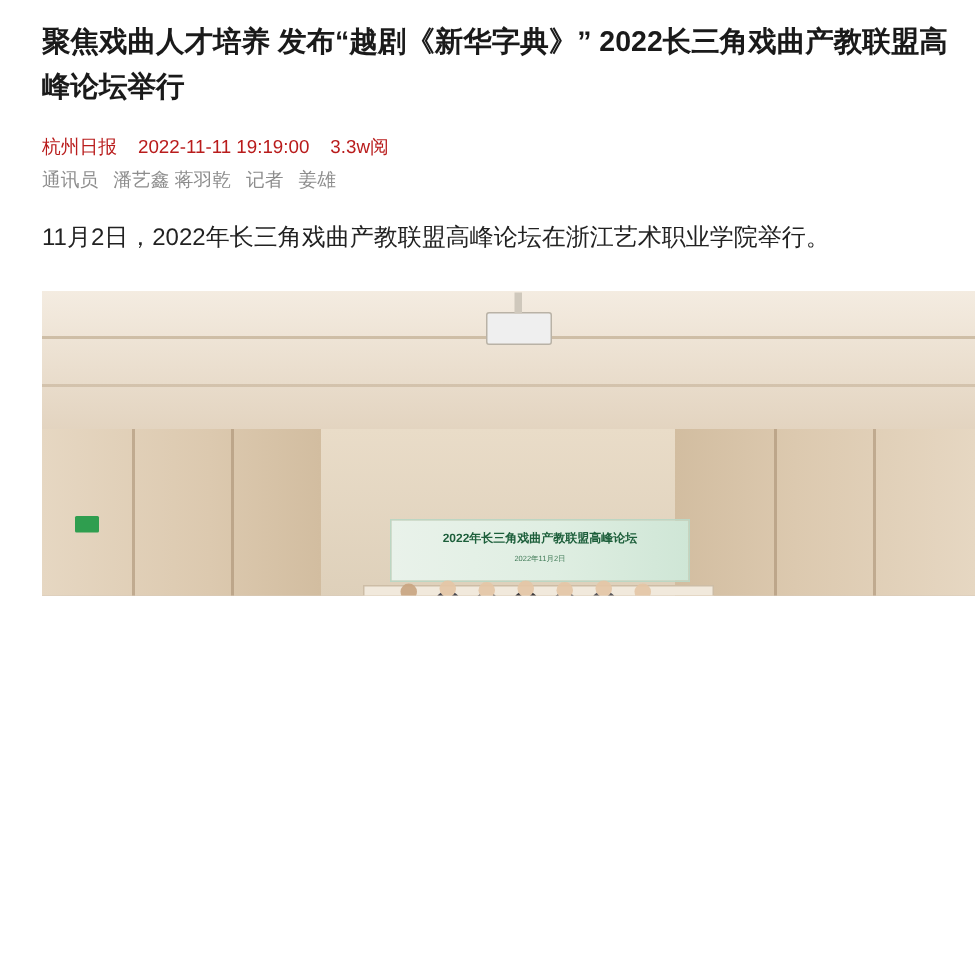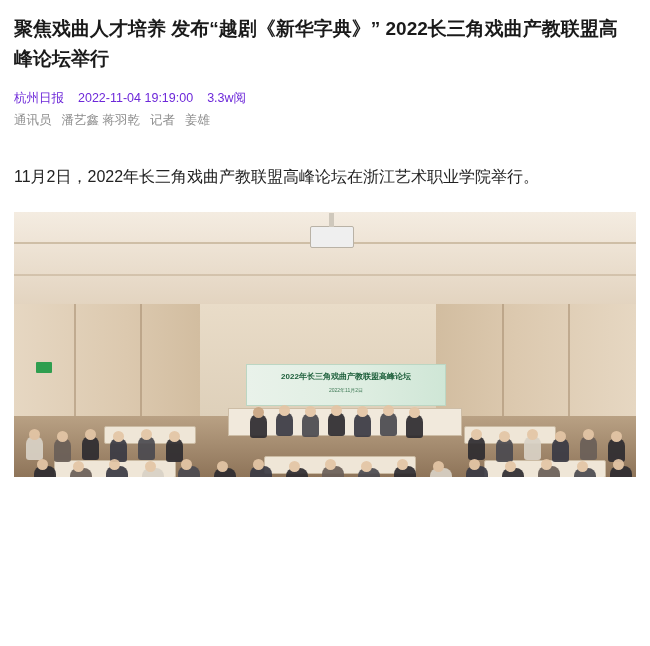--- a/index.html
+++ b/index.html
@@ -10,67 +10,67 @@
   body {
     width: 650px;
     height: 646px;
     overflow: hidden;
     font-family: "Liberation Sans", sans-serif;
     color: #222222;
   }
   .page {
     width: 650px;
     box-sizing: border-box;
-    padding: 10px 14px 0 14px;
+    padding: 10px 14px 0 28px;
   }
   .headline {
     font-size: 19px;
     line-height: 30px;
     font-weight: bold;
     color: #1a1a1a;
     letter-spacing: 0px;
     margin: 4px 0 14px 0;
   }
   .meta-row {
     font-size: 12.5px;
-    color: #6d28d9;
+    color: #b91c1c;
     line-height: 20px;
     margin-bottom: 2px;
     display: flex;
     flex-wrap: wrap;
     align-items: flex-end;
   }
   .meta-row .sep {
     display: inline-block;
     width: 14px;
   }
   .meta-row2 {
     font-size: 12.5px;
     color: #8d8d8d;
     line-height: 20px;
-    margin-bottom: 30px;
+    margin-bottom: 12px;
     display: flex;
     flex-wrap: wrap;
     align-items: baseline;
   }
   .meta-row2 .gap {
     display: inline-block;
     width: 10px;
   }
   .body-para {
     font-size: 16px;
     line-height: 34px;
     color: #222222;
     margin: 0 0 18px 0;
     text-align: justify;
   }
   .figure {
     margin: 8px 0 0 0;
     width: 622px;
-    height: 265px;
+    height: 203px;
     position: relative;
     overflow: hidden;
     background: #c8b49a;
   }
   
   .hall {
     position: absolute;
     inset: 0;
     background:
       linear-gradient(to bottom, #efe4d6 0%, #e7d9c6 45%, #d9c6ad 60%, #b99f82 100%);
@@ -219,21 +219,21 @@
 </head>
 <body>
 
 <div class="page">
 
   <h1 class="headline">聚焦戏曲人才培养 发布“越剧《新华字典》” 2022长三角戏曲产教联盟高峰论坛举行</h1>
 
   <div class="meta-row">
     <span>杭州日报</span>
     <span class="sep"></span>
-    <span>2022-11-04 19:19:00</span>
+    <span>2022-11-11 19:19:00</span>
     <span class="sep"></span>
     <span>3.3w阅</span>
   </div>
 
   <div class="meta-row2">
     <span>通讯员</span>
     <span class="gap"></span>
     <span>潘艺鑫 蒋羽乾</span>
     <span class="gap"></span>
     <span>记者</span>

